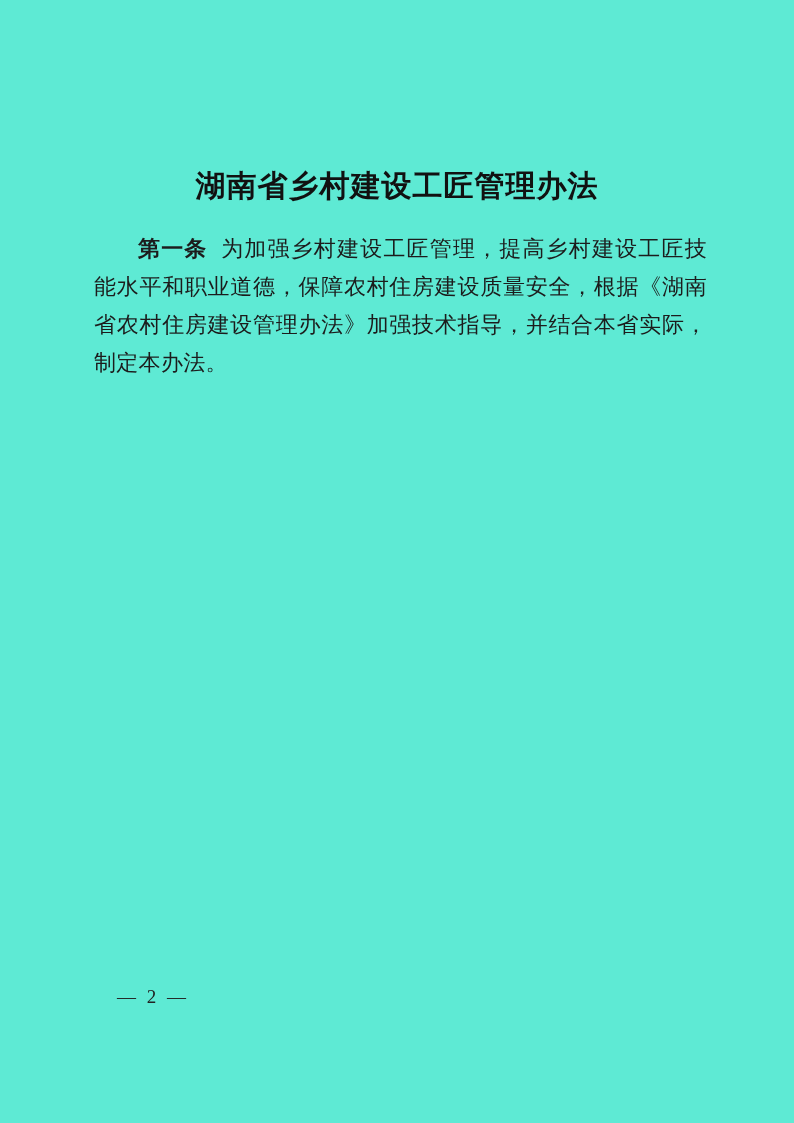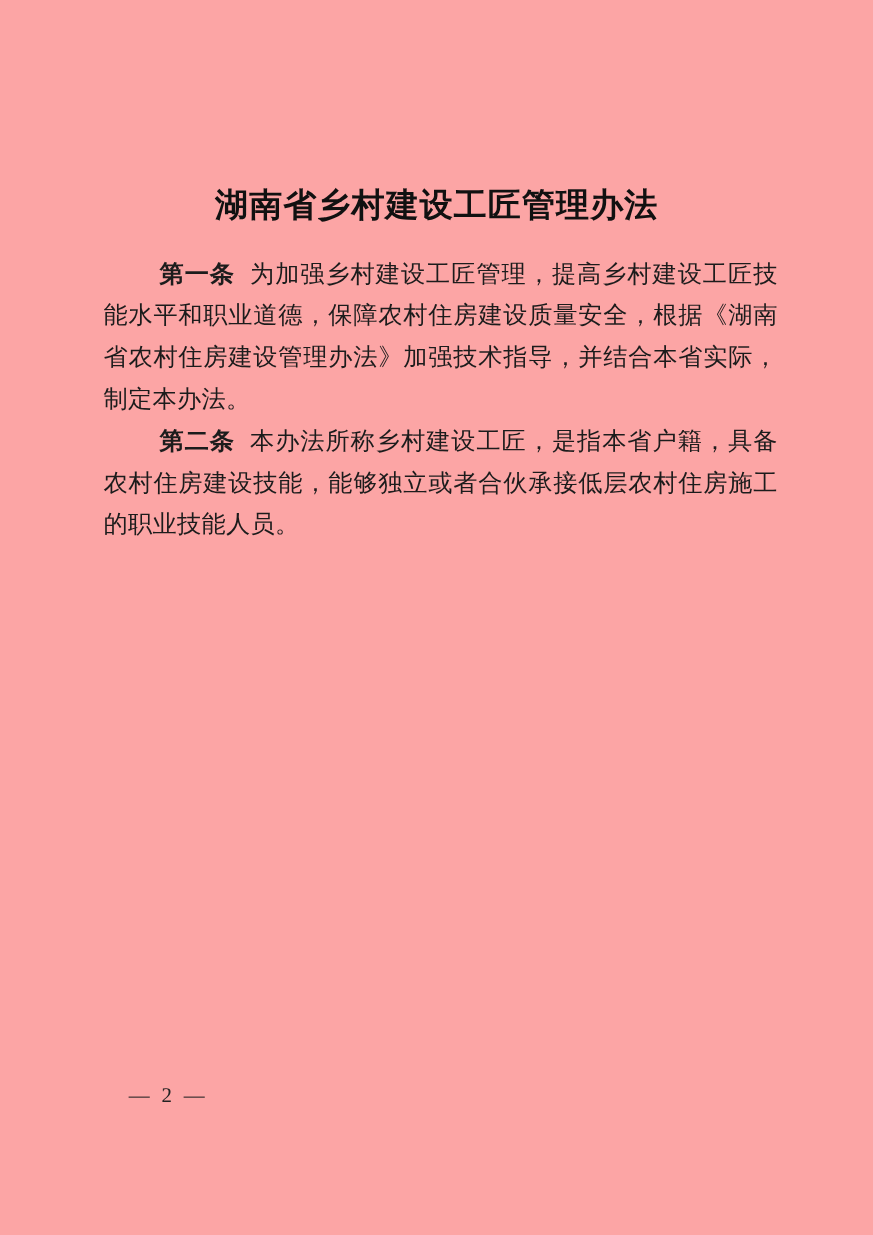--- a/index.html
+++ b/index.html
@@ -5,21 +5,21 @@
   html, body {
     margin: 0;
     padding: 0;
     background: #808080;
   }
   .page {
     position: relative;
     width: 794px;
     height: 1123px;
     margin: 0 auto;
-    background: #fca5a5;
+    background: #5eead4;
     overflow: hidden;
     font-family: "Liberation Serif", "DejaVu Serif", serif;
     color: #1c1c1c;
   }
   .doc-title {
     position: absolute;
     top: 146px;
     left: 0;
     width: 100%;
     text-align: center;
@@ -38,21 +38,20 @@
     margin: 0;
     font-size: 22px;
     line-height: 38px;
     text-align: justify;
     text-indent: 2em;
     letter-spacing: 0.3px;
   }
   .article-head {
     font-weight: bold;
     margin-right: 0.62em;
-    margin-left: 7px;
   }
   .page-footer {
     position: absolute;
     top: 986px;
     left: 117px;
     font-size: 19px;
     letter-spacing: 3px;
     color: #222222;
   }
 </style>
@@ -60,21 +59,20 @@
 <body>
 
 <div class="page">
 
   <h1 class="doc-title">湖南省乡村建设工匠管理办法</h1>
 
   <div class="articles">
 
     <p class="article"><span class="article-head">第一条</span><span>为加强乡村建设工匠管理，提高乡村建设工匠技能水平和职业道德，保障农村住房建设质量安全，根据《湖南省农村住房建设管理办法》加强技术指导，并结合本省实际，制定本办法。</span></p>
 
-    <p class="article"><span class="article-head">第二条</span><span>本办法所称乡村建设工匠，是指本省户籍，具备农村住房建设技能，能够独立或者合伙承接低层农村住房施工的职业技能人员。</span></p>
 
 
 
 
   </div>
 
   <div class="page-footer">— 2 —</div>
 
 </div>
 

